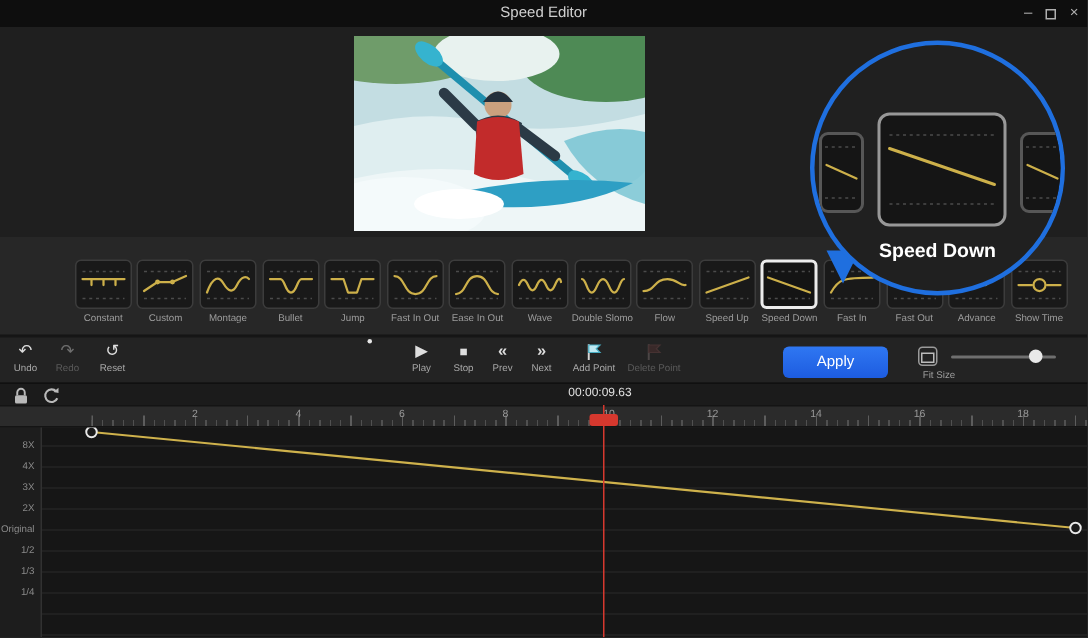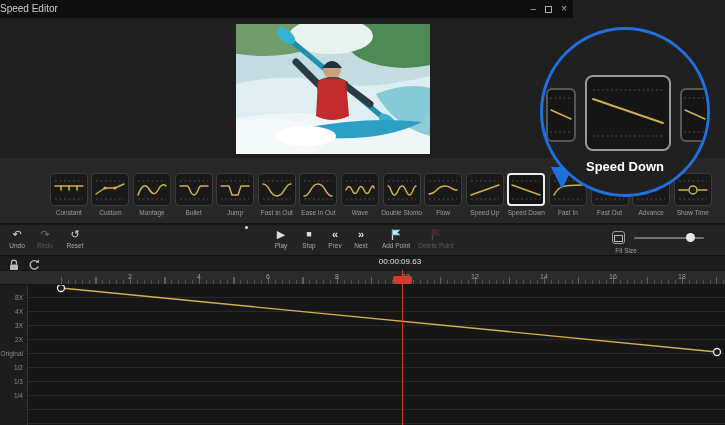--- a/index.html
+++ b/index.html
@@ -1,19 +1,19 @@
 <!DOCTYPE html>
 <html><head>
 <meta charset="utf-8">
 <style>
   *{box-sizing:border-box;margin:0;padding:0}
   body{background:#3a3a3a;font-family:"Liberation Sans",sans-serif}
   .window{position:relative;width:725px;height:425px;background:#1f1f1f;overflow:hidden;color:#ccc}
 
-  .titlebar{position:absolute;left:0;top:0;width:573px;height:18px;background:#0e0e0e;text-align:left;line-height:18px;font-size:10px;color:#cfcfcf}
+  .titlebar{position:absolute;left:0;top:0;width:725px;height:18px;background:#0e0e0e;text-align:center;line-height:18px;font-size:10px;color:#cfcfcf}
   .winctl{position:absolute;right:6px;top:0;height:18px;display:flex;align-items:center;gap:9px;color:#b0b0b0;font-size:10px}
   .winctl .maxbox{width:7px;height:7px;border:1px solid #b0b0b0;display:inline-block}
 
   .preview{position:absolute;left:236px;top:24px;width:194px;height:130px;background:#9fc6cf;overflow:hidden}
 
   .collapse{position:absolute;left:5px;top:162px;font-size:7px;color:#ddd;cursor:pointer}
   .toggle{position:absolute;left:7px;top:175px;width:27px;height:13px;border-radius:7px;background:#f0f0f0;cursor:pointer}
   .toggle::after{content:"";position:absolute;left:1px;top:1px;width:11px;height:11px;border-radius:50%;background:#fff;border:1px solid #bdbdbd}
   .vp-label{position:absolute;left:0;top:191px;width:46px;text-align:center;font-size:7px;line-height:9px;color:#c2c2c2}
 
@@ -365,20 +365,21 @@
   <div class="tbtn dim" style="left:414px;width:44px">
     <span class="ico">
       <svg width="12" height="13">
           <path d="M2.5 1.5 V12" stroke="#8a7a7a" stroke-width="1.3"></path>
           <path d="M2.5 2 H10 L7.5 4.5 L10 7 H2.5 Z" fill="#5a3333" stroke="#7a4a4a" stroke-width="0.8"></path>
         </svg>
     </span>
     <span class="tlabel">Delete Point</span>
   </div>
 
+  <div class="apply">Apply</div>
 
   <div class="fit-ico"></div>
   <div class="fit-track"></div>
   <div class="fit-knob"></div>
   <div class="fit-label">Fit Size</div>
 
   <div class="bottombar"></div>
   <div class="mini-ico" style="left:8px">
     <svg width="12" height="12">
         <rect x="2" y="5.5" width="8" height="5.5" rx="1" fill="#b9b9b9"></rect>

